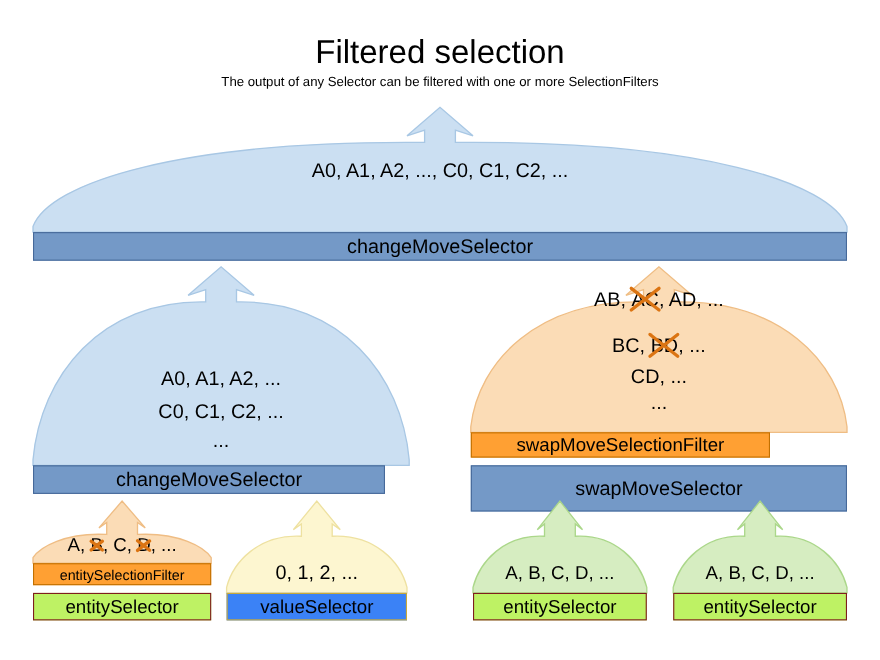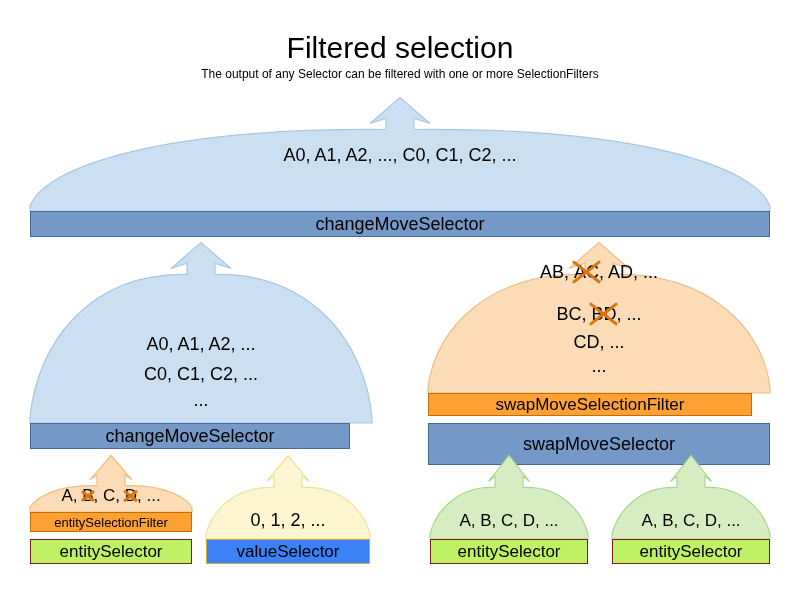--- a/index.html
+++ b/index.html
@@ -64,21 +64,21 @@
   <div class="ftext" style="left:30px;top:390px;width:342px">...</div>
   <div class="bar blue" style="left:30px;top:423px;width:320px;height:26px">changeMoveSelector</div>
 
   <svg class="funnel orange" width="342" height="152" style="left:428px;top:241px" viewBox="0 0 342 152">
     <path d="M0 152 L0 147 C 6.84 86.825 61.56 31.5 157 33.5 L 157 22.3 L 141 27.5 L 171 1.5 L 201 27.5 L 185 22.3 L 185 33.5 C 280.44 31.5 335.16 86.825 342 147 L 342 152 Z"></path>
   </svg>
   <div class="ftext" style="left:428px;top:262px;width:342px"><span>AB, </span><span class="crossed">AC</span><span>, AD, ...</span></div>
   <div class="ftext" style="left:428px;top:304px;width:342px"><span>BC, </span><span class="crossed">BD</span><span>, ...</span></div>
   <div class="ftext" style="left:428px;top:332px;width:342px">CD, ...</div>
   <div class="ftext" style="left:428px;top:356px;width:342px">...</div>
-  <div class="bar orange mid" style="left:428px;top:393px;width:324px;height:23px">swapMoveSelectionFilter</div>
+  <div class="bar orange mid" style="left:428px;top:393px;width:272px;height:23px">swapMoveSelectionFilter</div>
   <div class="bar blue" style="left:428px;top:423px;width:342px;height:42px">swapMoveSelector</div>
 
   <svg class="funnel orange" width="162" height="58" style="left:30px;top:454px" viewBox="0 0 162 58">
     <path d="M0 58 L0 53 C 6 43.623 29.159999999999997 29.86 67 31.86 L 67 20.988 L 59.94 25.86 L 81 1.5 L 102.06 25.86 L 95 20.988 L 95 31.86 C 132.84 29.86 156 43.623 162 53 L 162 58 Z"></path>
   </svg>
   <div class="ftext" style="left:30px;top:486px;width:162px;font-size:17px"><span>A, </span><span class="crossed">B</span><span>, C, </span><span class="crossed">D</span><span>, ...</span></div>
   <div class="bar orange small" style="left:30px;top:512px;width:162px;height:20px">entitySelectionFilter</div>
   <div class="bar green mid" style="left:30px;top:539px;width:162px;height:25px">entitySelector</div>
 
   <svg class="funnel yellow" width="164" height="85" style="left:206px;top:454px" viewBox="0 0 164 85">

